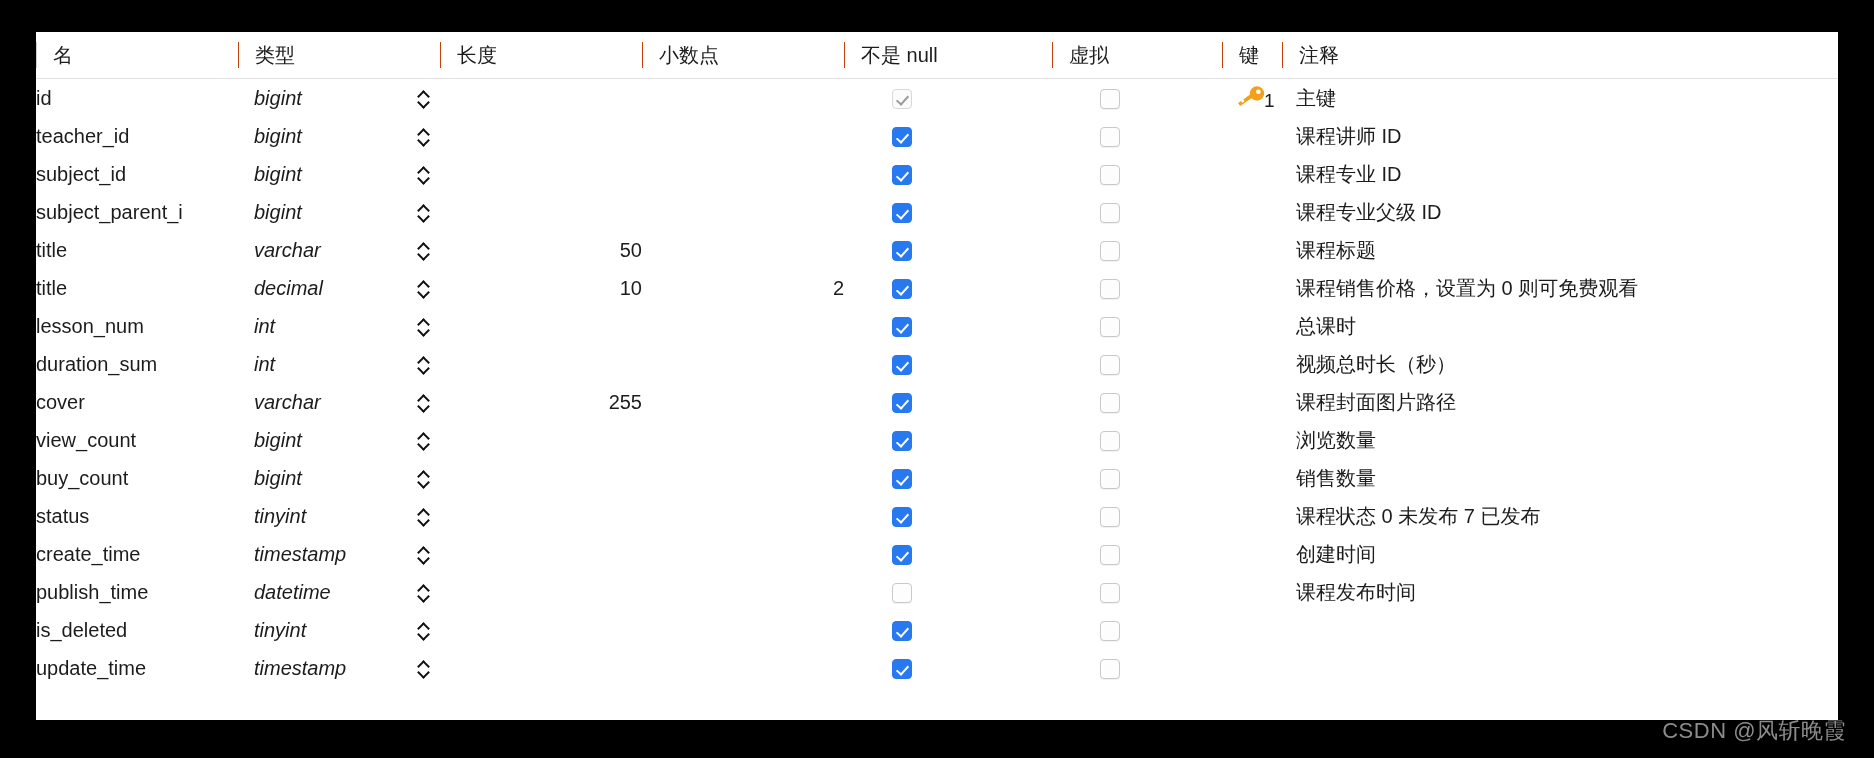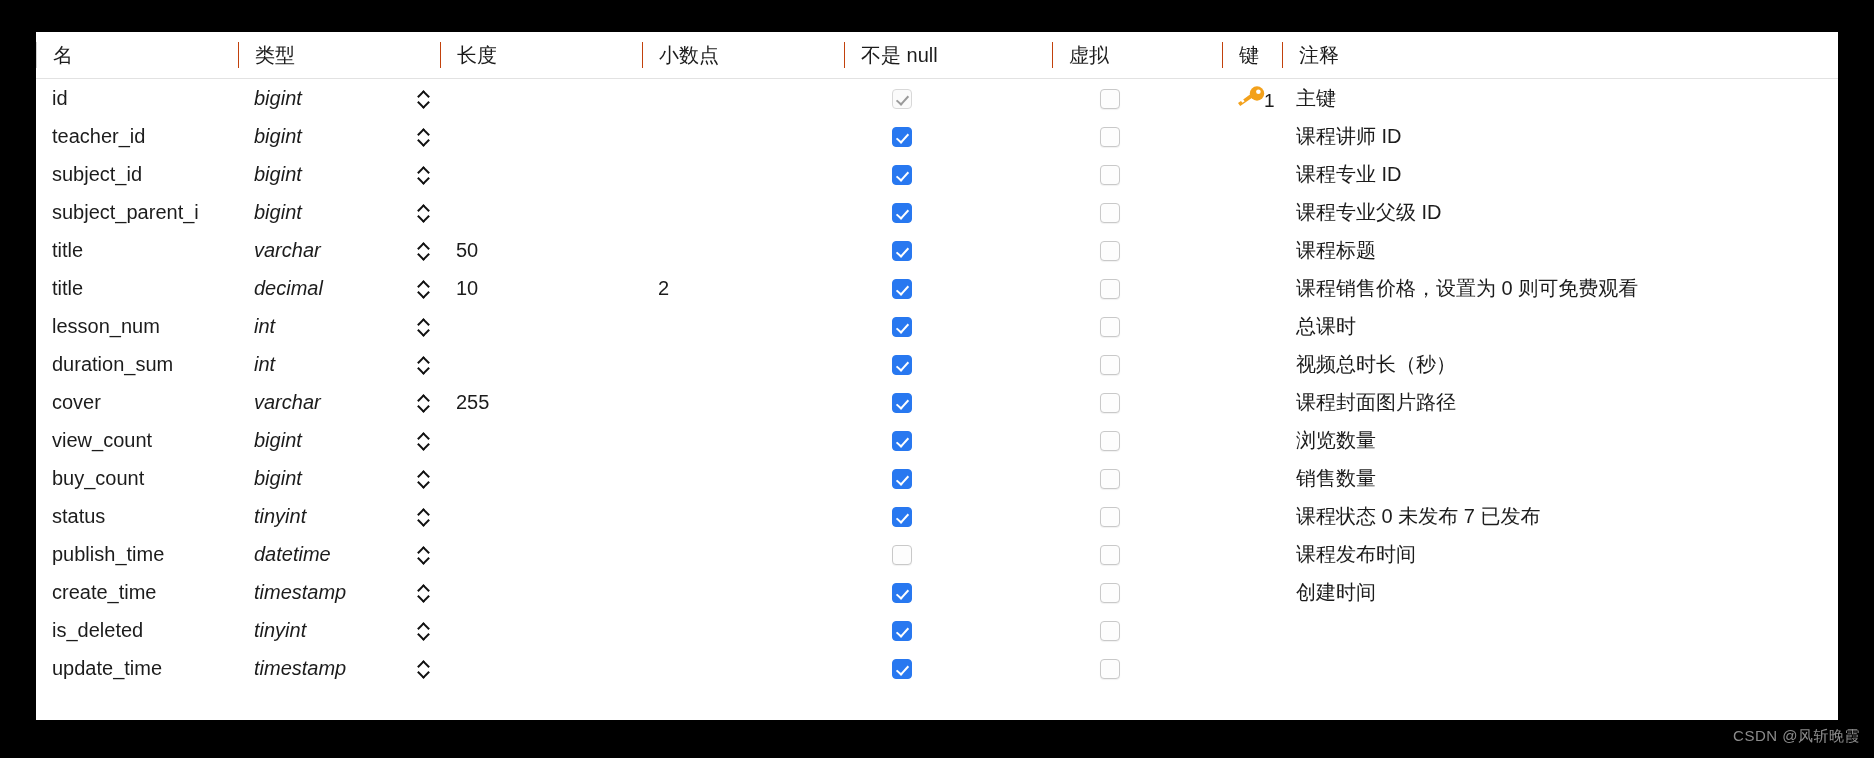--- a/index.html
+++ b/index.html
@@ -84,37 +84,37 @@
     padding: 0;
     font-size: 20px;
     color: #1c1c1c;
     vertical-align: middle;
     background: #ffffff;
     border: none;
   }
   tbody tr { height: 38px; }
 
   .cell-name {
-    padding-left: 16px;
     white-space: nowrap;
     overflow: hidden;
     text-overflow: clip;
     display: block;
     width: 186px;
   }
   .cell-type {
     padding-left: 16px;
     white-space: nowrap;
     display: block;
     font-style: italic;
   }
   .cell-len, .cell-dec {
     padding-left: 16px;
     display: block;
     white-space: nowrap;
+    text-align: right;
   }
 
   
   .stepper {
     display: flex;
     flex-direction: column;
     align-items: center;
     justify-content: center;
     gap: 3px;
     width: 22px;
@@ -208,24 +208,24 @@
 
   .cell-cmt {
     padding-left: 14px;
     white-space: nowrap;
     display: block;
   }
 
   
   .watermark {
     position: absolute;
-    right: 14px;
+    right: 28px;
     bottom: 12px;
     color: #8c8c8c;
-    font-size: 15px;
+    font-size: 22px;
     letter-spacing: 0.5px;
     font-family: "Liberation Sans", "DejaVu Sans", sans-serif;
   }
 </style>
 </head>
 <body>
 
 <div class="screen">
 
   <div class="panel">
@@ -591,20 +591,46 @@
             </td>
             <td class="cb-cell"><span class="cb-inner"><span class="checkbox on"></span></span></td>
             <td class="cb-cell"><span class="cb-inner virt"><span class="checkbox off"></span></span></td>
             <td class="key-cell"></td>
             <td>
               <span class="cell-cmt">课程状态 0 未发布 7 已发布</span>
             </td>
           </tr>
           <tr>
             <td>
+              <span class="cell-name">create_time</span>
+            </td>
+            <td>
+              <span class="cell-type">timestamp</span>
+            </td>
+            <td>
+              <span class="stepper">
+                <span class="chev up"></span>
+                <span class="chev down"></span>
+              </span>
+            </td>
+            <td>
+              <span class="cell-len"></span>
+            </td>
+            <td>
+              <span class="cell-dec"></span>
+            </td>
+            <td class="cb-cell"><span class="cb-inner"><span class="checkbox on"></span></span></td>
+            <td class="cb-cell"><span class="cb-inner virt"><span class="checkbox off"></span></span></td>
+            <td class="key-cell"></td>
+            <td>
+              <span class="cell-cmt">创建时间</span>
+            </td>
+          </tr>
+          <tr>
+            <td>
               <span class="cell-name">publish_time</span>
             </td>
             <td>
               <span class="cell-type">datetime</span>
             </td>
             <td>
               <span class="stepper">
                 <span class="chev up"></span>
                 <span class="chev down"></span>
               </span>
@@ -613,46 +639,20 @@
               <span class="cell-len"></span>
             </td>
             <td>
               <span class="cell-dec"></span>
             </td>
             <td class="cb-cell"><span class="cb-inner"><span class="checkbox off"></span></span></td>
             <td class="cb-cell"><span class="cb-inner virt"><span class="checkbox off"></span></span></td>
             <td class="key-cell"></td>
             <td>
               <span class="cell-cmt">课程发布时间</span>
-            </td>
-          </tr>
-          <tr>
-            <td>
-              <span class="cell-name">create_time</span>
-            </td>
-            <td>
-              <span class="cell-type">timestamp</span>
-            </td>
-            <td>
-              <span class="stepper">
-                <span class="chev up"></span>
-                <span class="chev down"></span>
-              </span>
-            </td>
-            <td>
-              <span class="cell-len"></span>
-            </td>
-            <td>
-              <span class="cell-dec"></span>
-            </td>
-            <td class="cb-cell"><span class="cb-inner"><span class="checkbox on"></span></span></td>
-            <td class="cb-cell"><span class="cb-inner virt"><span class="checkbox off"></span></span></td>
-            <td class="key-cell"></td>
-            <td>
-              <span class="cell-cmt">创建时间</span>
             </td>
           </tr>
           <tr>
             <td>
               <span class="cell-name">is_deleted</span>
             </td>
             <td>
               <span class="cell-type">tinyint</span>
             </td>
             <td>

